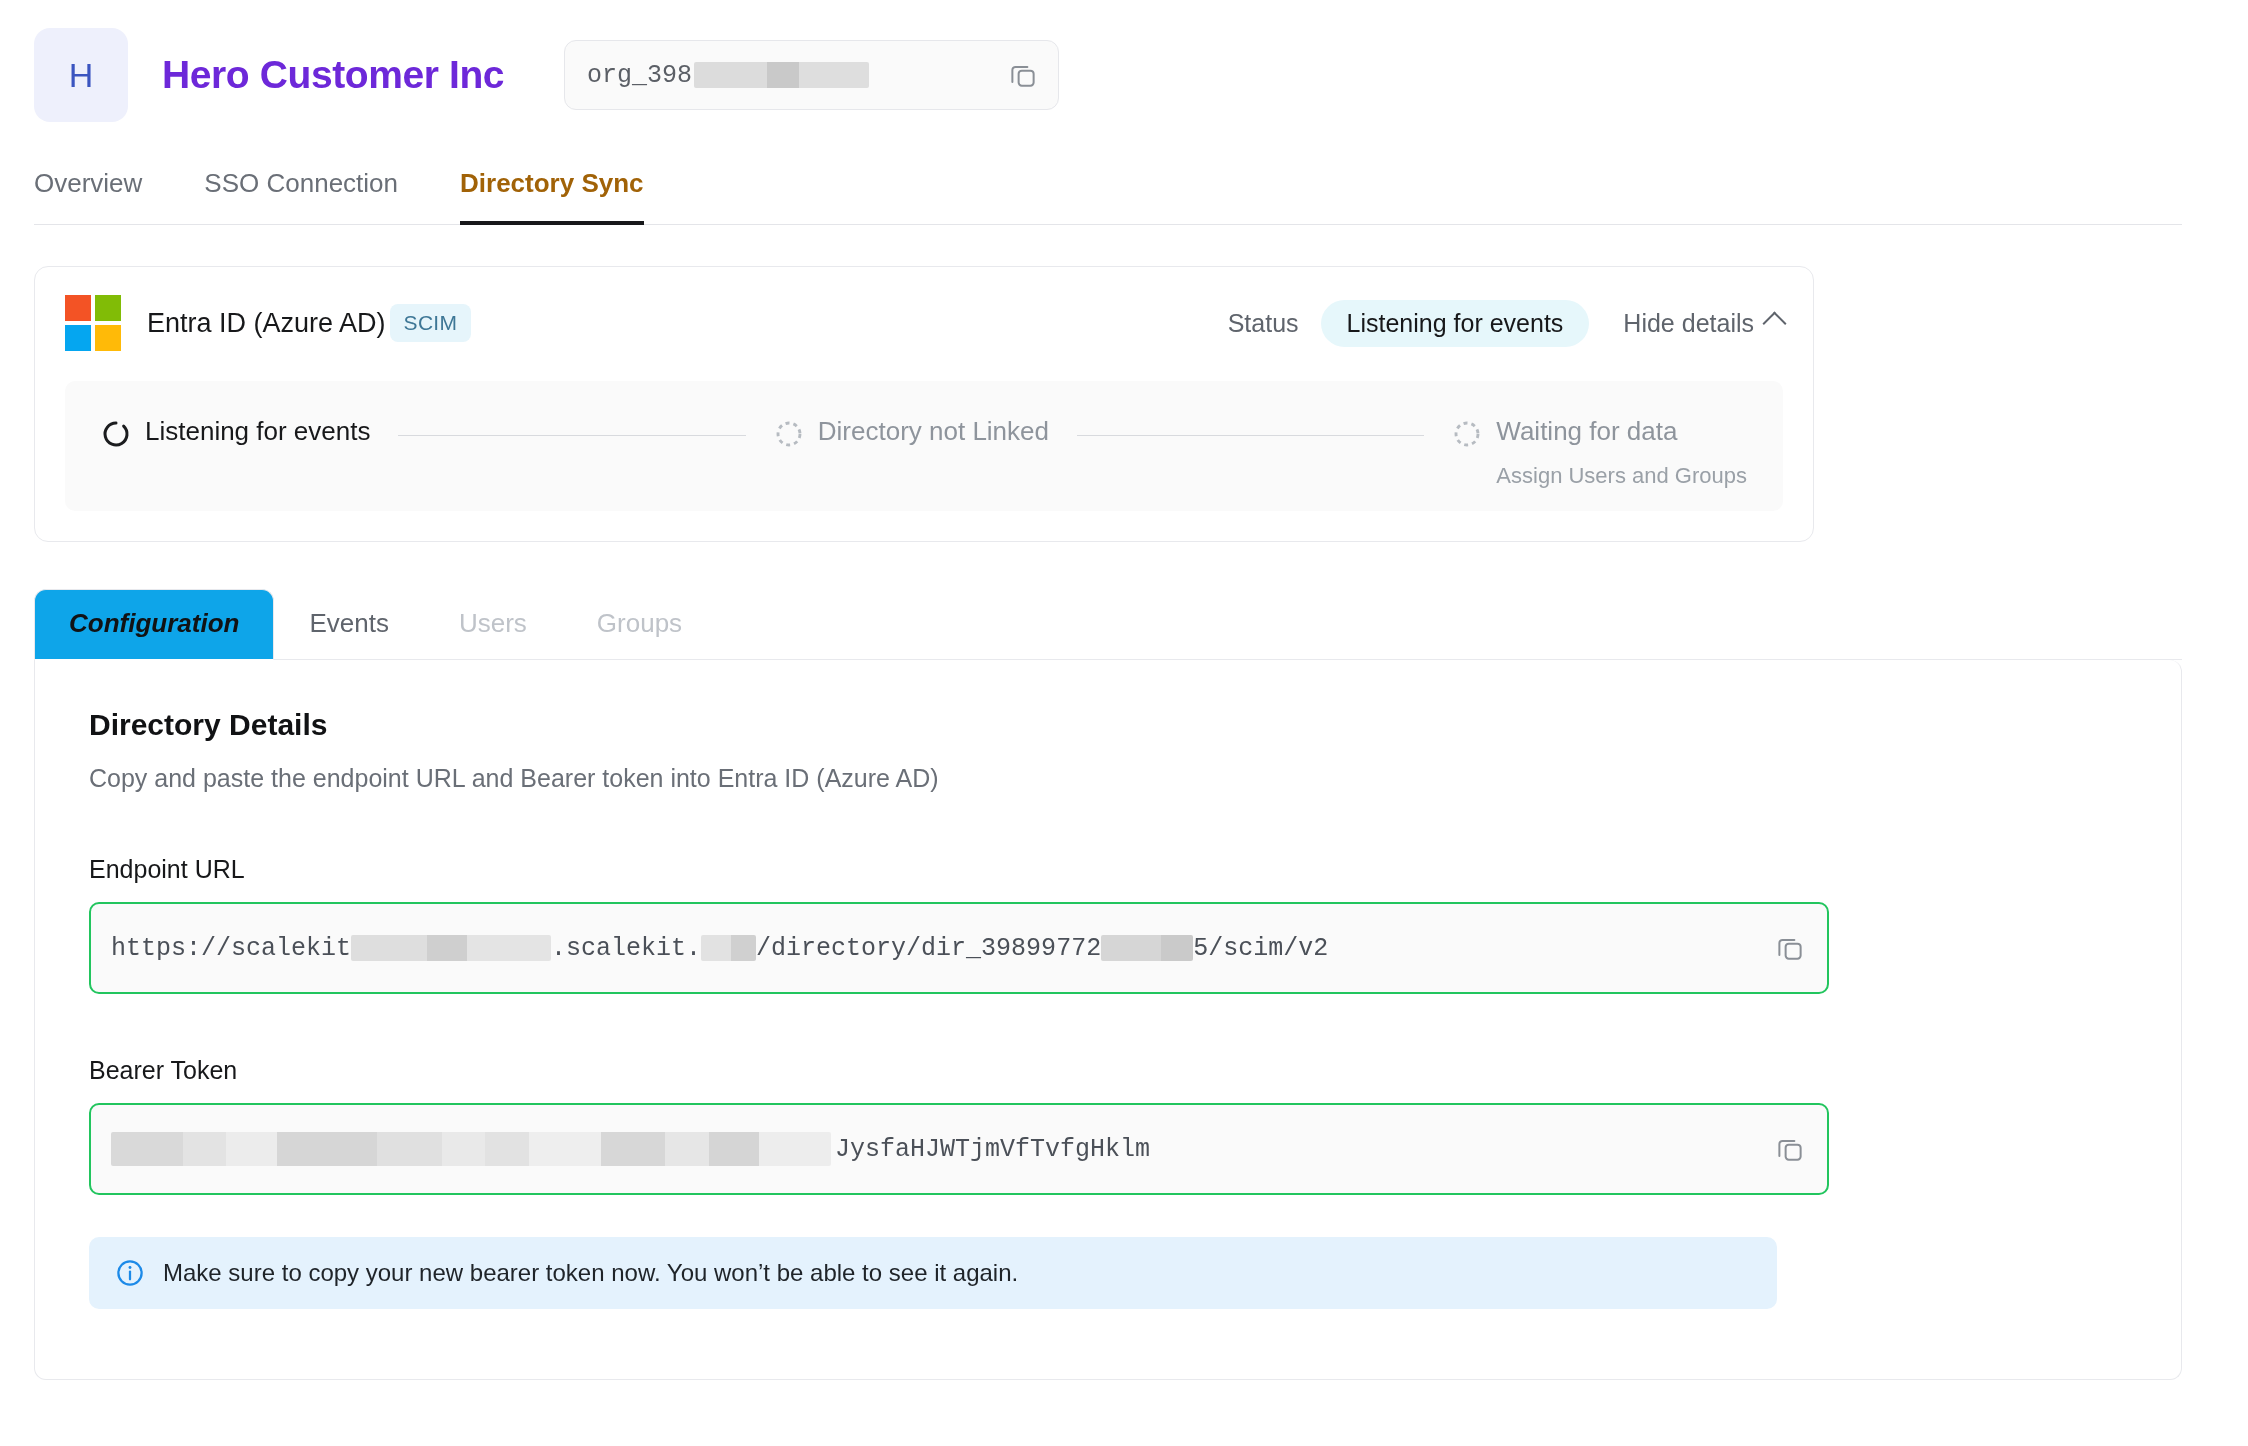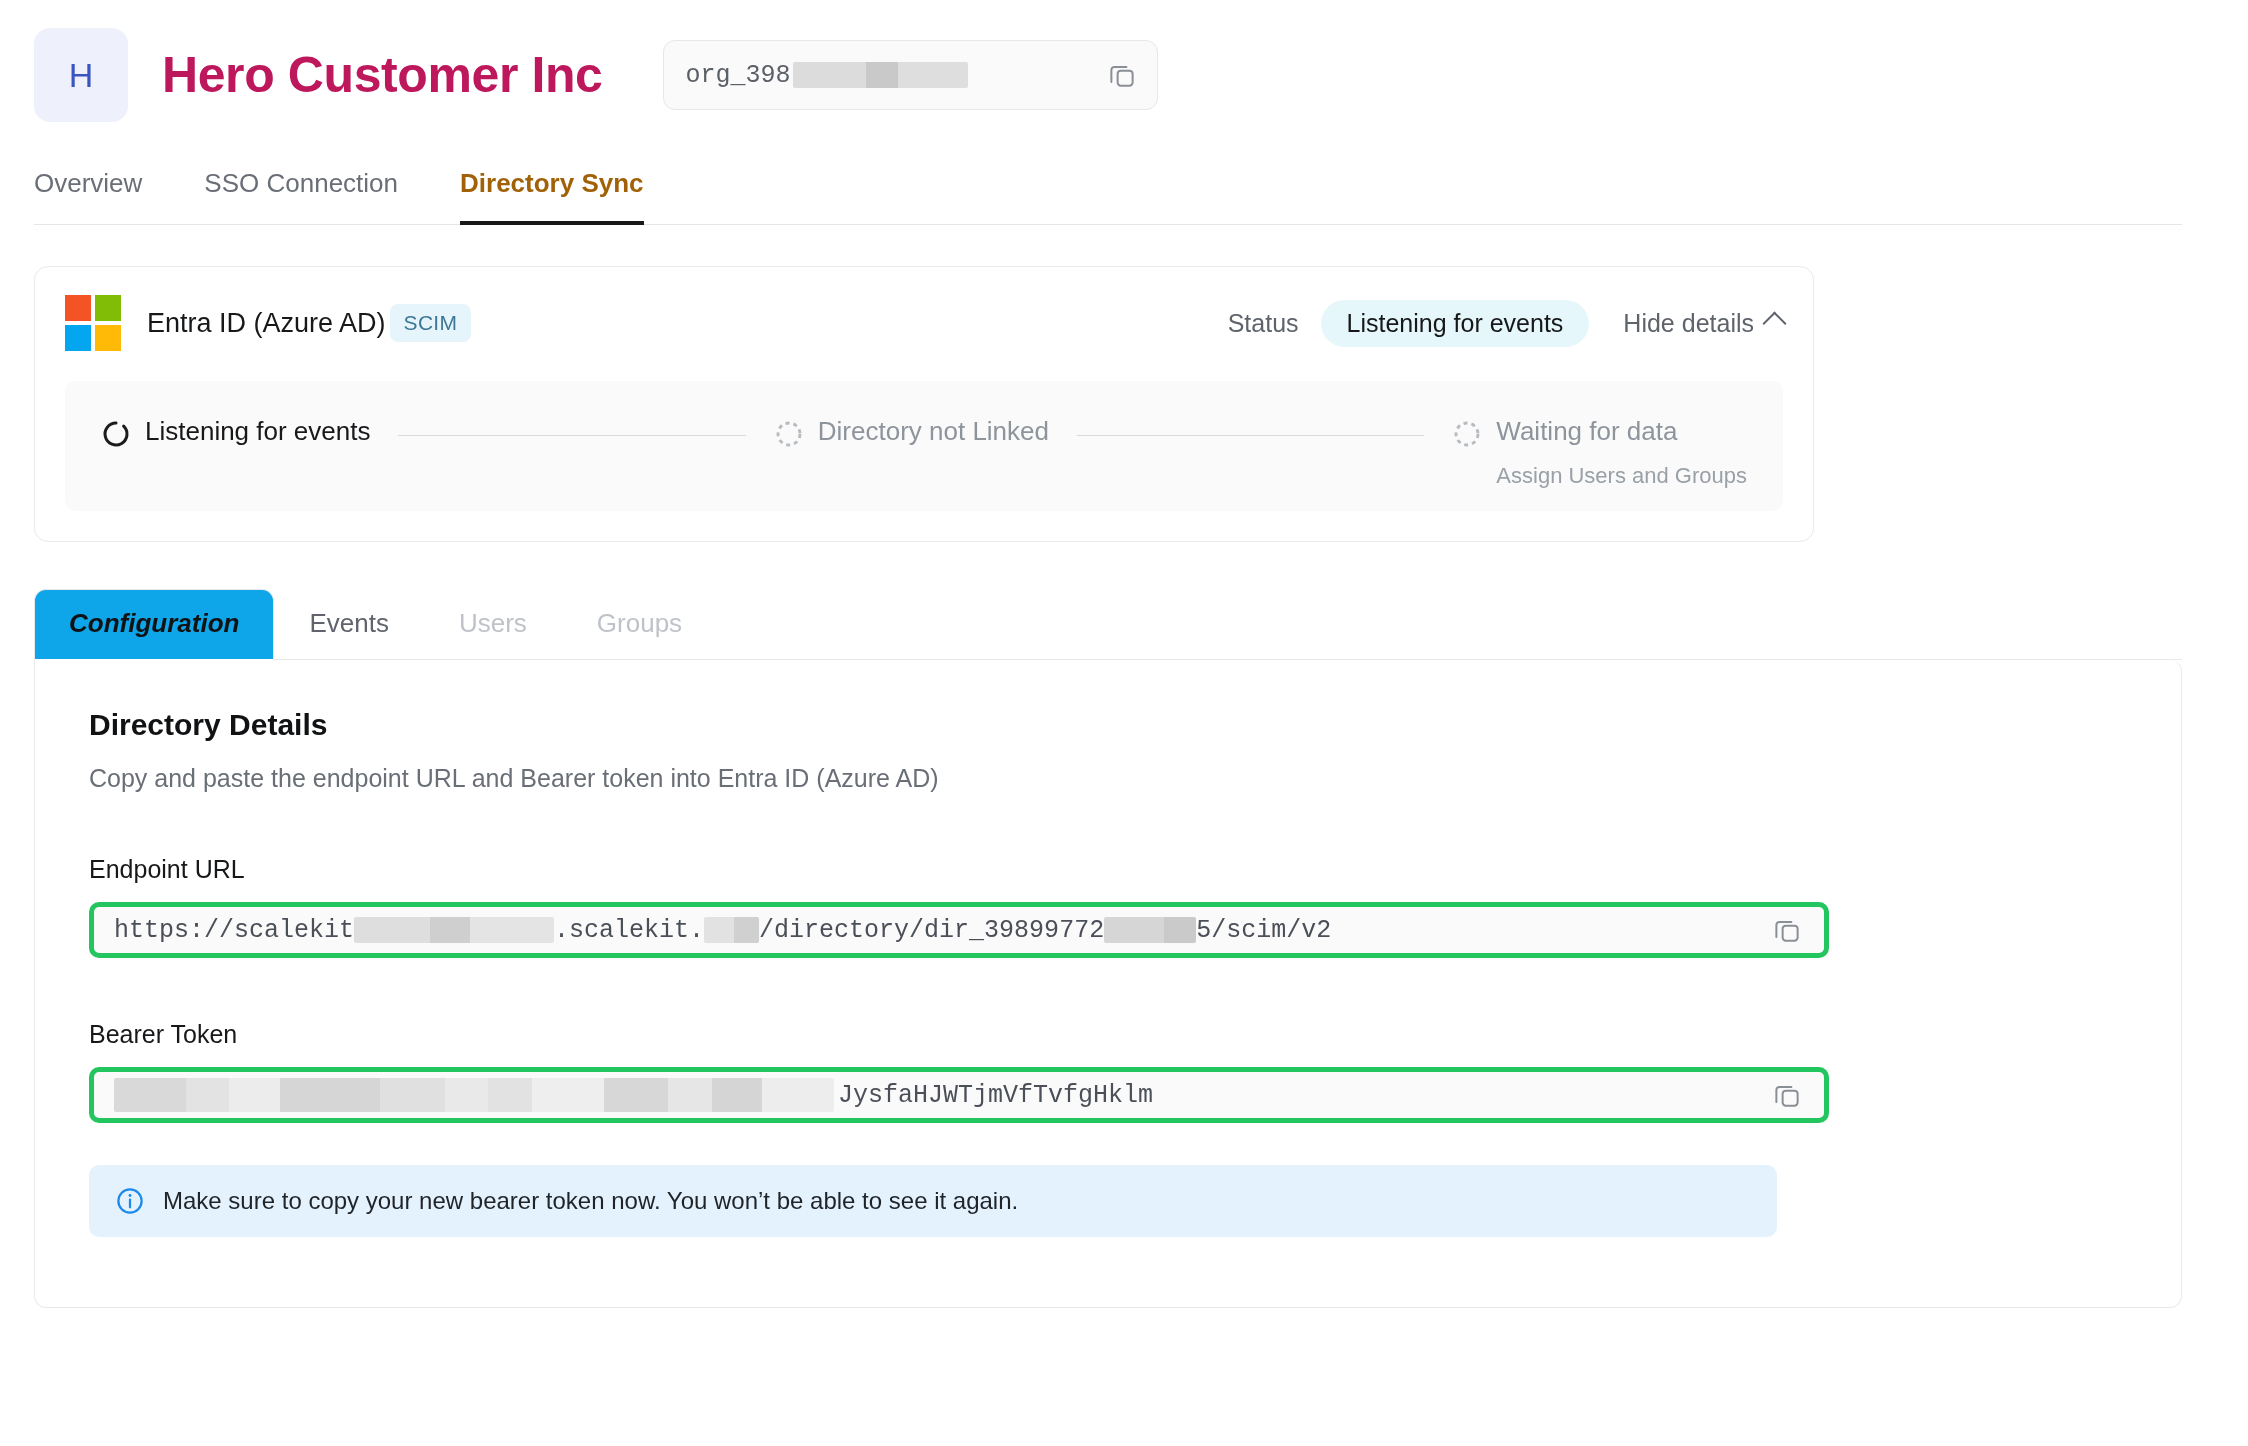--- a/index.html
+++ b/index.html
@@ -14,22 +14,22 @@
 
   
   .header { display: flex; align-items: center; padding: 28px 0 0 34px; }
   .avatar {
     width: 94px; height: 94px; border-radius: 16px;
     background: #eef0fc; color: #3b55c0;
     display: flex; align-items: center; justify-content: center;
     font-size: 34px; font-weight: 400;
   }
   .org-title {
-    margin-left: 34px; font-size: 50px; font-weight: 700;
-    color: #be185d; letter-spacing: -0.4px; white-space: nowrap;
+    margin-left: 34px; font-size: 39px; font-weight: 700;
+    color: #6d28d9; letter-spacing: -0.4px; white-space: nowrap;
   }
   .org-chip {
     margin-left: 60px; display: flex; align-items: center;
     height: 70px; min-width: 495px;
     border: 1px solid #e6e7eb; border-radius: 12px; background: #fafafa;
     padding: 0 6px 0 22px; justify-content: space-between;
   }
   .org-chip .code {
     font-family: "Liberation Mono", monospace; font-size: 25px; color: #5b5f66;
     display: flex; align-items: center; white-space: nowrap;
@@ -120,22 +120,22 @@
   
   .panel {
     margin: 0 0 0 34px; width: 2148px; background: #fff;
     border: 1px solid #e8e9ed; border-top: none; border-radius: 0 12px 12px 12px;
     padding: 48px 54px 70px 54px;
   }
   .panel-title { font-size: 30px; font-weight: 700; color: #111214; }
   .panel-sub { margin-top: 22px; font-size: 25px; color: #6a6f77; }
   .field-label { margin-top: 62px; font-size: 25px; color: #17181a; }
   .field-box {
-    margin-top: 18px; width: 1740px; height: 56px;
-    background: #fafafa; border: 5px solid #22c55e; border-radius: 10px;
+    margin-top: 18px; width: 1740px; height: 92px;
+    background: #fafafa; border: 2px solid #22c55e; border-radius: 10px;
     display: flex; align-items: center; padding: 0 8px 0 20px; justify-content: space-between;
   }
   .field-box .code {
     font-family: "Liberation Mono", monospace; font-size: 25px; color: #4b5058;
     display: flex; align-items: center; white-space: nowrap; overflow: hidden;
   }
   .alert {
     margin-top: 42px; width: 1688px; min-height: 72px;
     background: #e4f2fd; border-radius: 10px;
     display: flex; align-items: center; padding: 16px 26px; gap: 18px;

